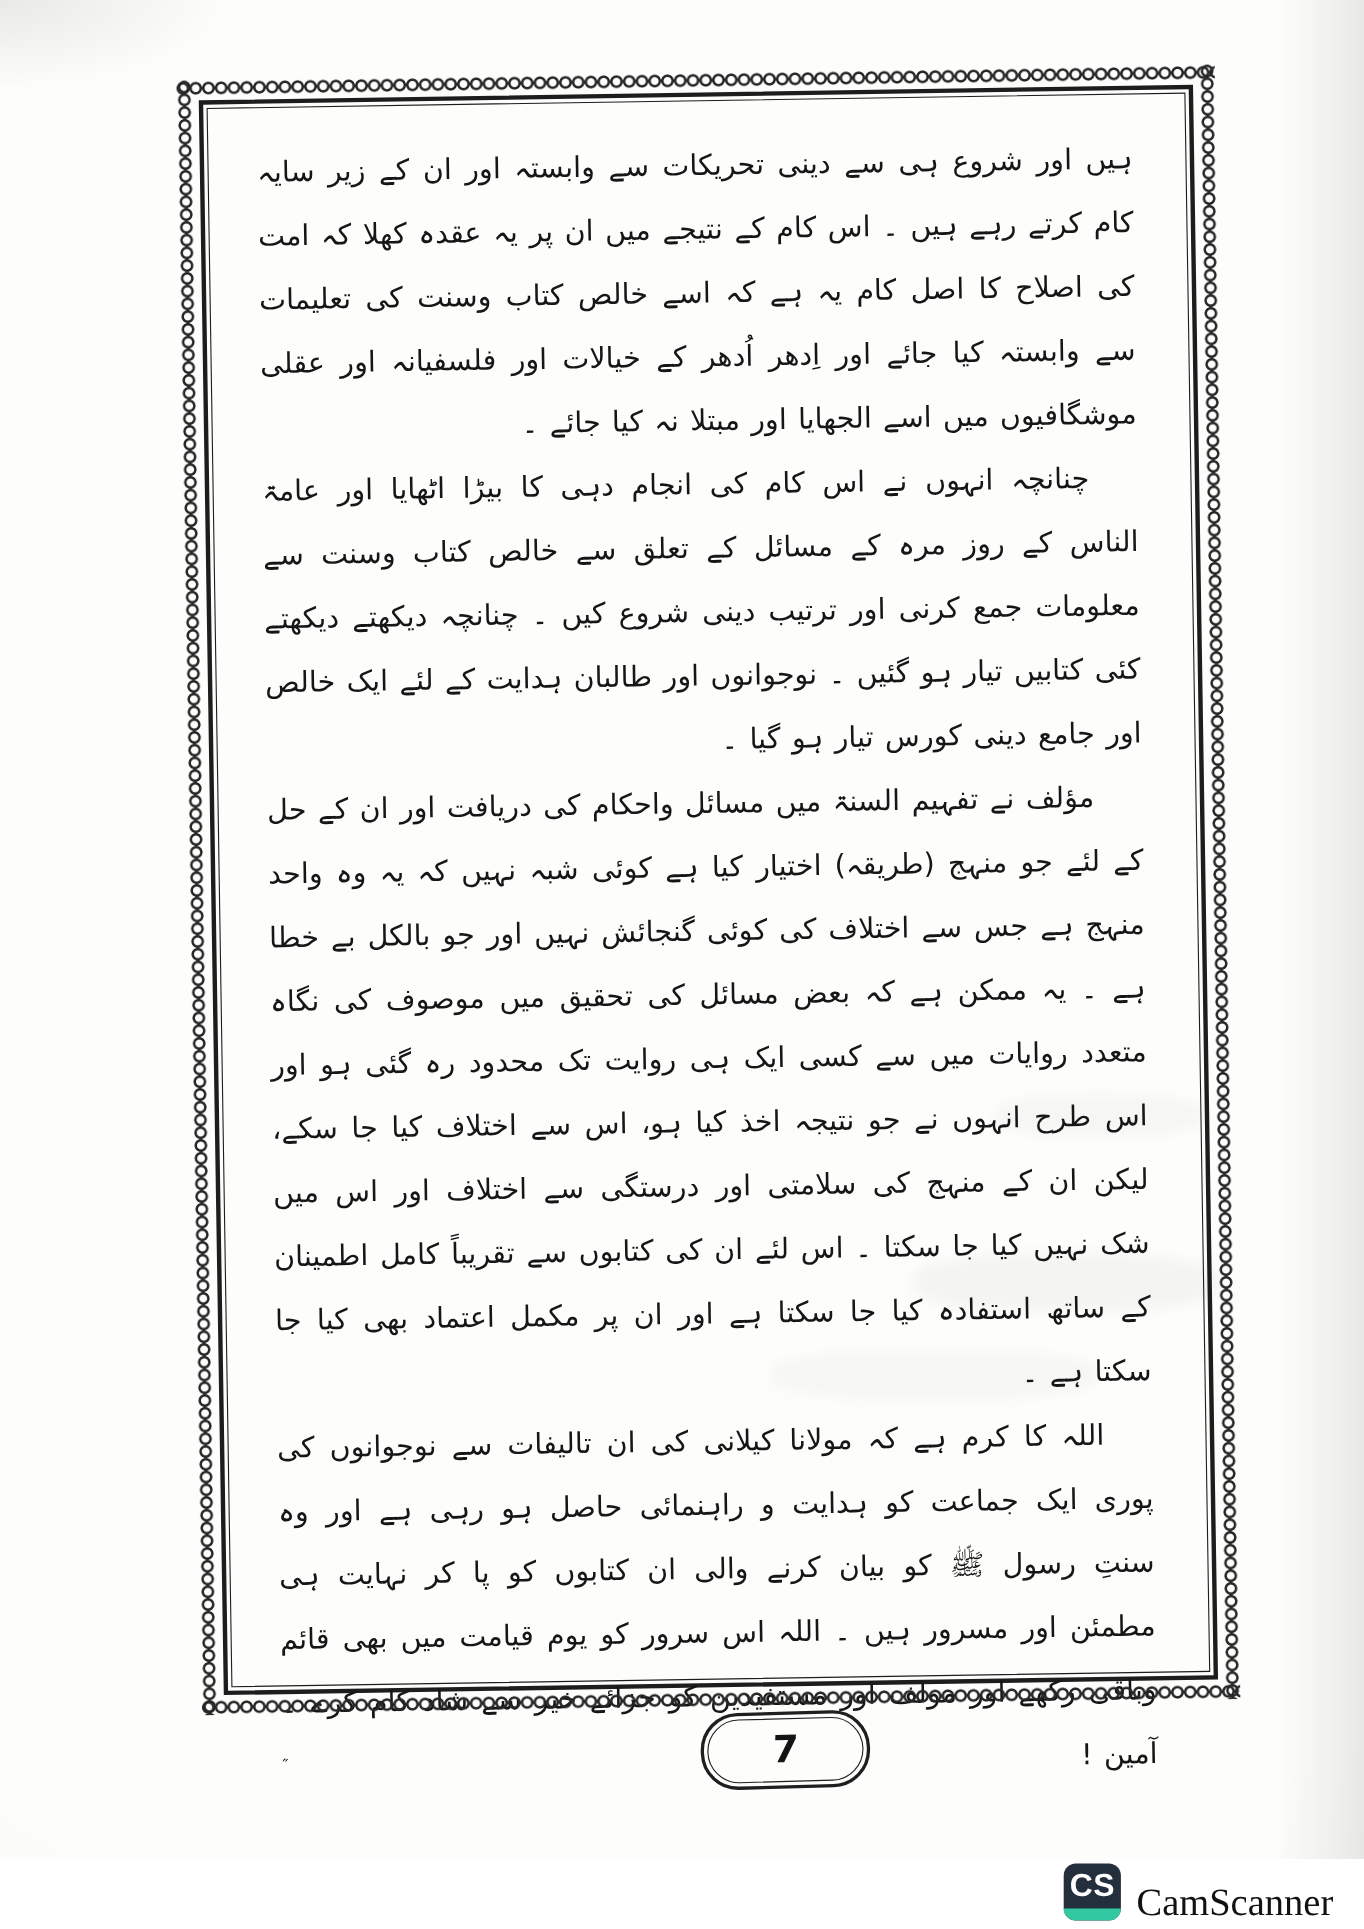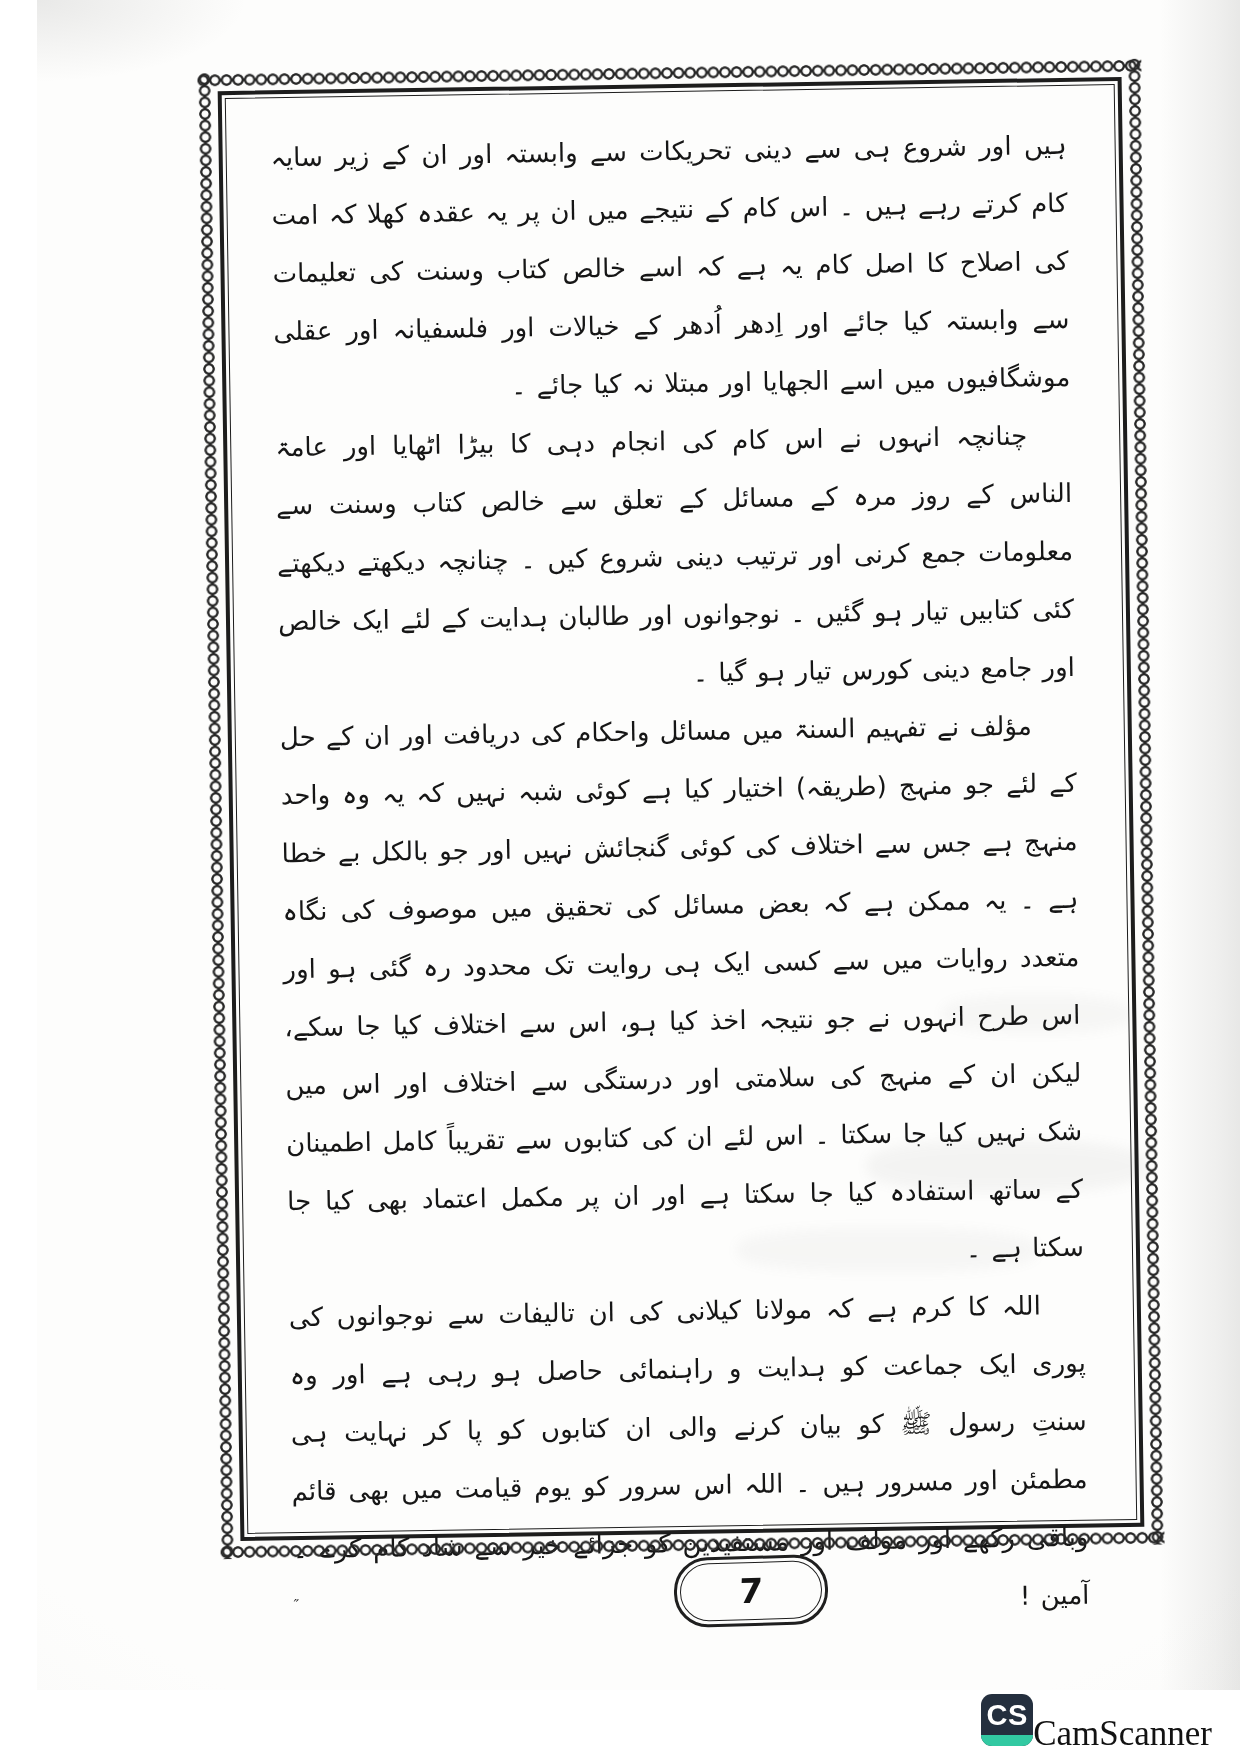--- a/index.html
+++ b/index.html
@@ -7,21 +7,20 @@
     width:1240px;height:1754px;position:relative;overflow:hidden;
     background:#ffffff;
     font-family:"DejaVu Sans",sans-serif;
   }
   
   .scan-page{
     position:absolute;inset:0 0 64px 0;
     background:
       radial-gradient(140% 100% at 50% 45%, #fdfdfc 60%, #f4f4f2 88%, #e9e9e7 100%),
       #fbfbfa;
-    margin-left: 37px;
   }
   .edge-shade-right{
     position:absolute;top:0;right:0;width:80px;height:1690px;
     background:linear-gradient(to right,rgba(0,0,0,0) 0%,rgba(120,120,118,0.10) 70%,rgba(120,120,118,0.16) 100%);
   }
   .edge-shade-topleft{
     position:absolute;top:0;left:0;width:230px;height:90px;
     background:radial-gradient(130% 130% at 0% 0%,rgba(110,110,108,0.14),rgba(0,0,0,0) 70%);
   }
   
@@ -84,21 +83,21 @@
   }
   .ghost.g1{left:830px;top:1140px;width:280px;height:52px;}
   .ghost.g2{left:700px;top:1228px;width:300px;height:44px;opacity:0.06;}
   .ghost.g3{left:905px;top:995px;width:190px;height:38px;opacity:0.06;}
   
   .footer{
     position:absolute;left:0;bottom:0;width:1240px;height:64px;background:#ffffff;
   }
   .cam-logo{
     position:absolute;right:28px;bottom:8px;height:52px;
-    display:flex;align-items:flex-start;
+    display:flex;align-items:center;gap:14px;
   }
   .cs-badge{
     width:52px;height:52px;border-radius:11px;background:#242f3e;
     position:relative;overflow:hidden;
     display:flex;align-items:flex-start;justify-content:center;
   }
   .cs-badge .cs-text{
     color:#ffffff;font-weight:700;font-size:29px;line-height:42px;
     font-family:"Liberation Sans",sans-serif;letter-spacing:0.5px;
   }

